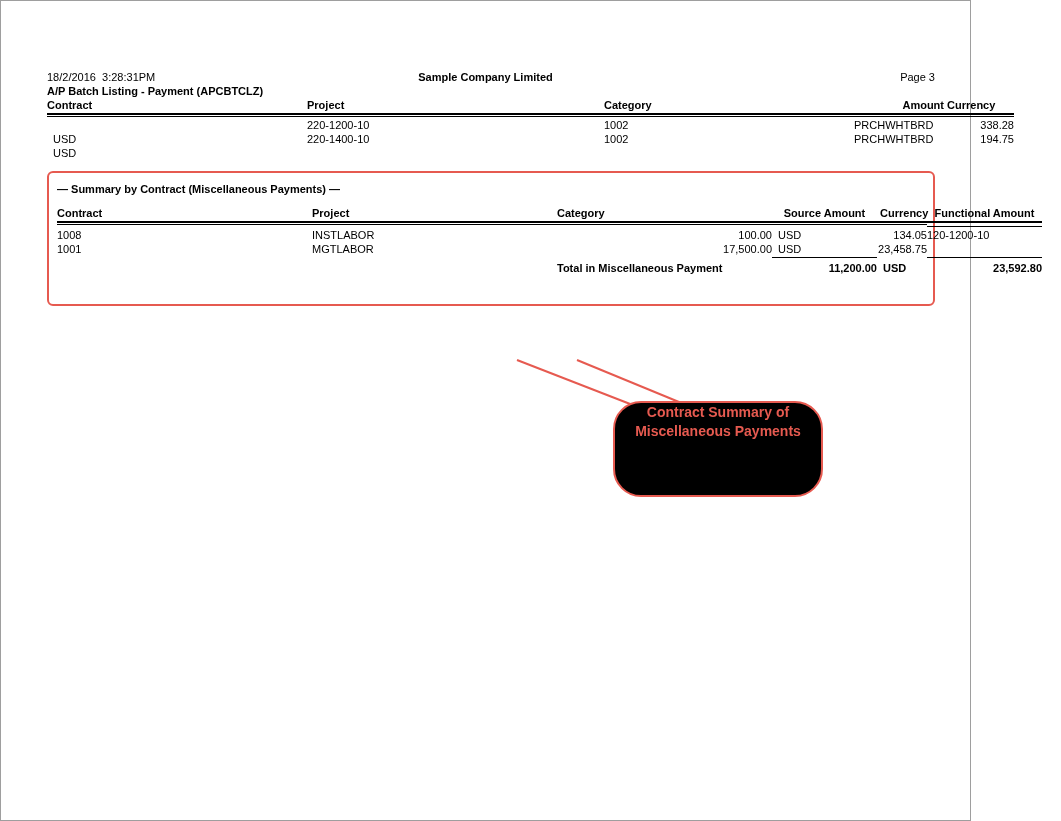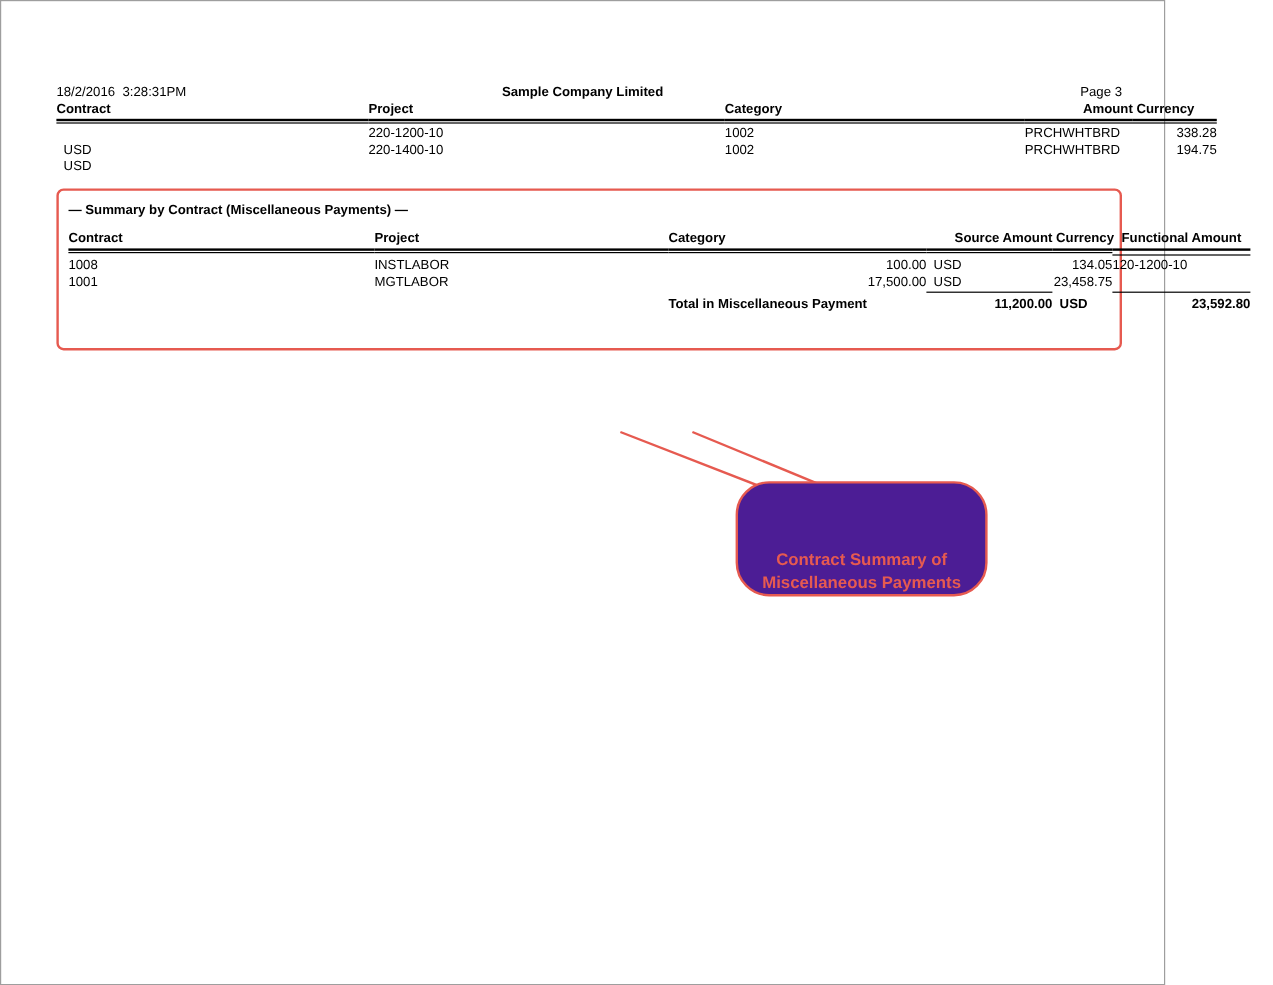--- a/index.html
+++ b/index.html
@@ -37,60 +37,61 @@
     border:2px solid #e65a50;
     border-radius:6px;
     margin-top:12px;
     padding:4px 16px 30px 8px;
     position:relative;
   }
 
   
   .tbl2{display:grid;grid-template-columns:255px 245px 215px 105px 50px 115px;}
   .tbl2 .th{font-weight:bold;border-bottom:2px solid #000;padding:2px 0 2px 0;}
-  .tbl2 .th.amt{text-align:right;}
+  .tbl2 .th.amt{text-align:center;}
   .tbl2 .th.func{text-align:center;}
   .tbl2 .td{padding:2px 0 0 0;}
   .tbl2 .td.amt{text-align:right;}
   .tbl2 .td.cur{padding-left:6px;}
   .tbl2 .td.func{text-align:right;}
   .tbl2 .sep-a{border-top:1px solid #000;height:0;grid-column:1/2;margin-top:1px;}
   .tbl2 .sep-b{border-top:1px solid #000;height:0;grid-column:2/3;margin-top:1px;}
   .tbl2 .sep-c{border-top:1px solid #000;height:0;grid-column:3/4;margin-top:1px;}
   .tbl2 .sep-d{border-top:1px solid #000;height:0;grid-column:4/6;margin-top:1px;}
   .tbl2 .sep-e{border-top:1px solid #000;height:0;grid-column:6/7;margin-top:1px;}
   .tbl2 .tot-line4{border-top:1px solid #000;height:0;grid-column:4/5;margin-top:2px;}
   .tbl2 .tot-line6{border-top:1px solid #000;height:0;grid-column:6/7;margin-top:2px;}
 
   
   .callout{
     position:absolute;left:612px;top:400px;
     width:210px;height:96px;
     border:2px solid #e65a50;border-radius:28px;
-    display:flex;align-items:flex-end;justify-content:center;
+    display:flex;align-items:flex-start;justify-content:center;
     text-align:center;
     color:#e65a50;font-weight:bold;font-size:14px;
-    background:#4c1d95;
+    background:#000000;
     padding:0 12px;box-sizing:border-box;
     line-height:1.35;
   }
   svg.leaders{position:absolute;left:0;top:0;pointer-events:none;}
 </style>
 </head>
 <body>
 
 <div class="page">
 
   <div class="hdr-row">
     <div class="hdr-left">
       <span>18/2/2016</span>&nbsp;&nbsp;<span>3:28:31PM</span>
     </div>
     <div class="hdr-center">Sample Company Limited</div>
     <div class="hdr-right">Page 3</div>
   </div>
+  <div class="subtitle">A/P Batch Listing - Payment (APCBTCLZ)</div>
 
   <div class="tbl1">
     <div class="th">Contract</div>
     <div class="th">Project</div>
     <div class="th">Category</div>
     <div class="th amt">Amount</div>
     <div class="th">&nbsp;<span>Currency</span></div>
 
     <div class="sep1"></div>
       <div class="sep2"></div>

